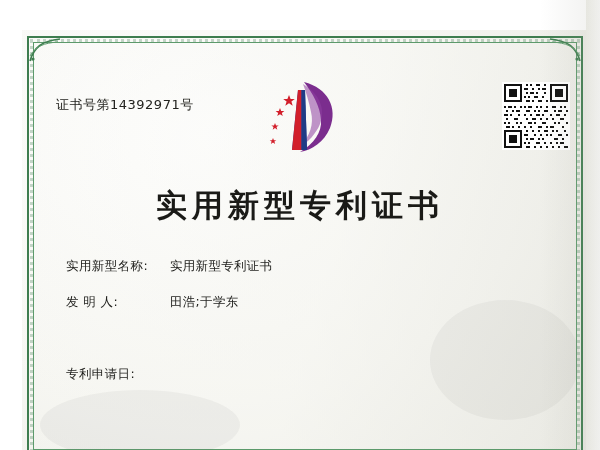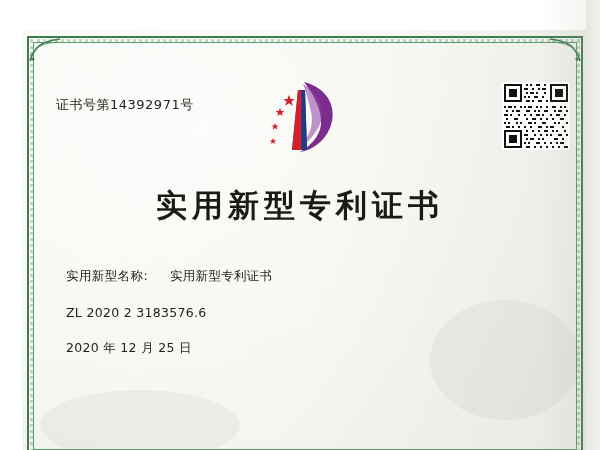--- a/index.html
+++ b/index.html
@@ -138,21 +138,21 @@
 
   
   .fields {
     position: absolute;
     left: 66px;
     top: 258px;
     width: 470px;
   }
   .field-row {
     display: flex;
-    align-items: center;
+    align-items: flex-start;
     height: 36px;
     font-size: 12.5px;
     color: #1f1f1c;
     font-family: "DejaVu Sans", sans-serif;
     white-space: nowrap;
   }
   .field-label {
     width: 104px;
     flex: none;
     letter-spacing: 0.4px;
@@ -369,27 +369,30 @@
 
   <div class="title">实用新型专利证书</div>
 
   <div class="fields">
 
     <div class="field-row">
       <span class="field-label">实用新型名称:</span>
       <span class="field-value">实用新型专利证书</span>
     </div>
 
-
     <div class="field-row">
-      <span class="field-value">ZL 2020 2 3183576.6</span>
+      <span class="field-label spread">发 明 人:</span>
+      <span class="field-value">田浩;于学东</span>
     </div>
 
     <div class="field-row">
-      <span class="field-value">2020 年 12 月 25 日</span>
+    </div>
+
+    <div class="field-row">
+      <span class="field-label">专利申请日:</span>
     </div>
 
 
   </div>
 
   <div class="smudge smudge-a"></div>
   <div class="smudge smudge-b"></div>
   <div class="shadow-right"></div>
 
 </div>

